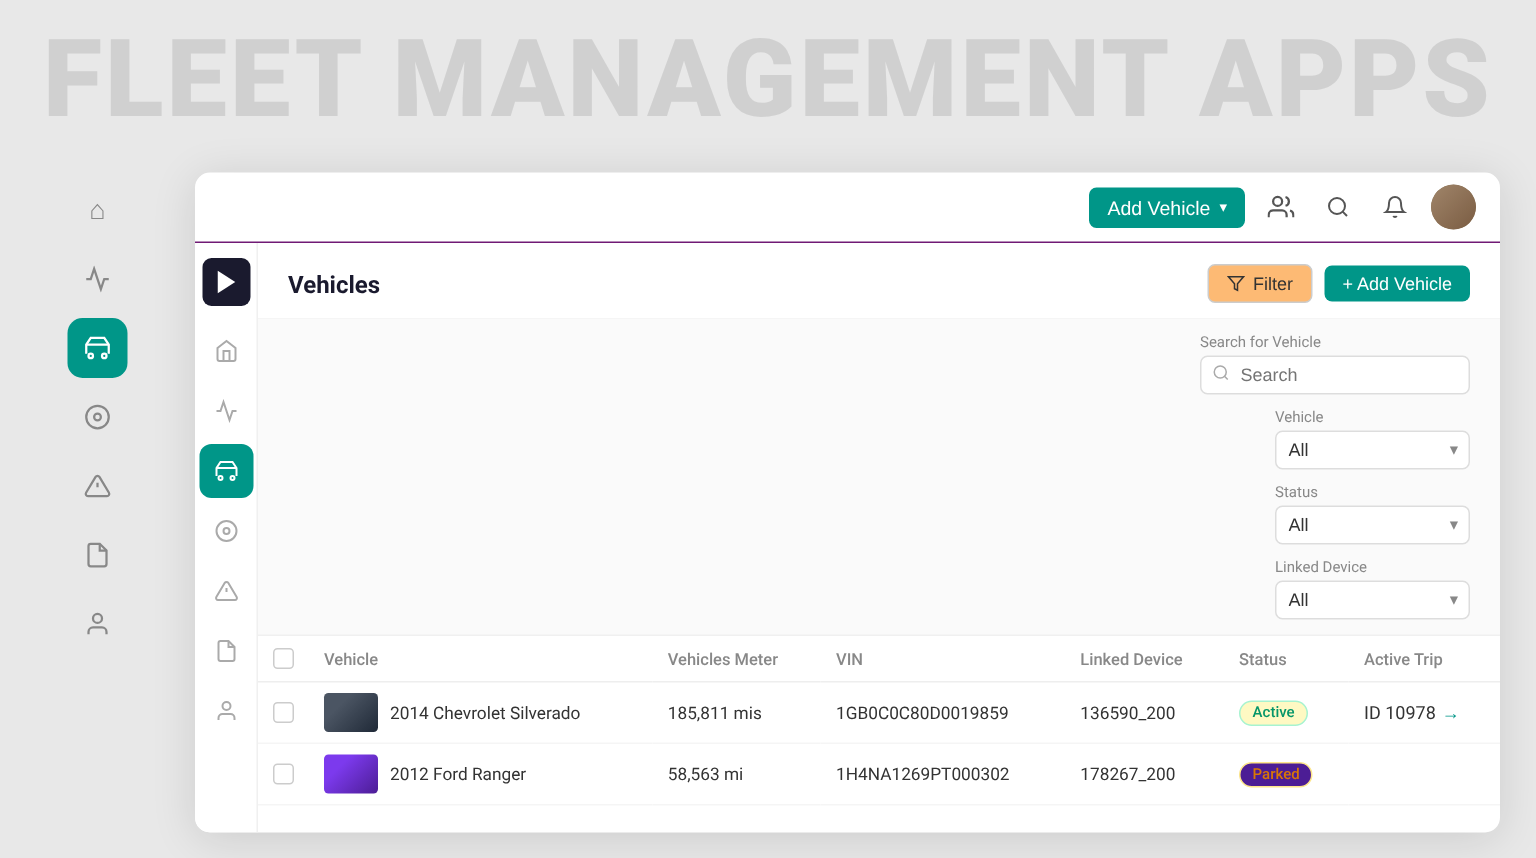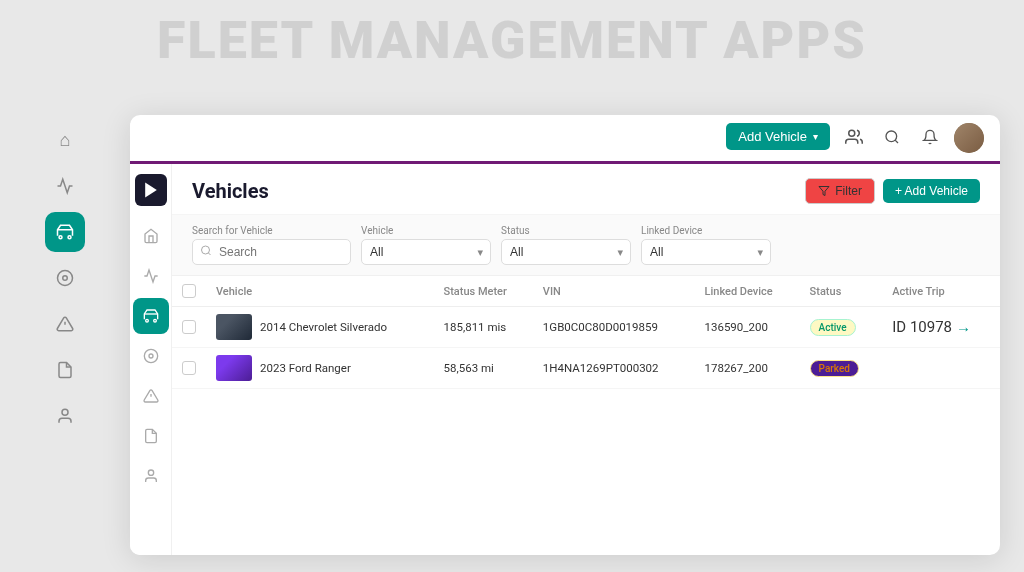--- a/index.html
+++ b/index.html
@@ -11,21 +11,21 @@
       overflow: hidden;
       position: relative;
     }
 
     .background-title {
       position: absolute;
       top: 10px;
       left: 0;
       width: 100%;
       text-align: center;
-      font-size: 52px;
+      font-size: 72px;
       font-weight: 900;
       color: rgba(180,180,180,0.45);
       letter-spacing: 2px;
       pointer-events: none;
       z-index: 0;
     }
 
     .app-container {
       position: absolute;
       top: 115px;
@@ -37,24 +37,24 @@
       box-shadow: 0 4px 30px rgba(0,0,0,0.12);
       display: flex;
       flex-direction: column;
       z-index: 2;
       overflow: hidden;
     }
 
     
     .top-bar {
       display: flex;
-      align-items: flex-start;
+      align-items: center;
       justify-content: flex-end;
       padding: 8px 16px;
-      border-bottom: 3px solid #701a75;
+      border-bottom: 1px solid #701a75;
       gap: 10px;
       min-height: 46px;
     }
 
     .add-vehicle-btn {
       background: #009688;
       color: #fff;
       border: none;
       border-radius: 5px;
       padding: 6px 12px;
@@ -163,37 +163,37 @@
     
     .vehicles-header {
       display: flex;
       align-items: center;
       justify-content: space-between;
       padding: 14px 20px 10px 20px;
       border-bottom: 1px solid #f5f5f5;
     }
 
     .vehicles-title {
-      font-size: 20px;
+      font-size: 16px;
       font-weight: 700;
       color: #1a1a2e;
     }
 
     .header-actions {
       display: flex;
       gap: 8px;
       align-items: center;
     }
 
     .filter-btn {
       display: flex;
       align-items: center;
       gap: 5px;
       border: 1px solid #ccc;
-      background: #ef4444;
+      background: #fdba74;
       border-radius: 5px;
       padding: 5px 12px;
       font-size: 12px;
       color: #333;
       cursor: pointer;
     }
 
     .add-vehicle-main-btn {
       display: flex;
       align-items: center;
@@ -208,36 +208,37 @@
     }
 
     
     .filters-row {
       display: flex;
       gap: 10px;
       padding: 10px 20px;
       background: #fafafa;
       border-bottom: 1px solid #f0f0f0;
       align-items: flex-end;
+      flex-direction: column;
     }
 
     .filter-group {
       display: flex;
       flex-direction: column;
       gap: 3px;
     }
 
     .filter-label {
       font-size: 10px;
       color: #888;
     }
 
     .search-input-wrap {
       position: relative;
-      width: 159px;
+      width: 180px;
     }
 
     .search-input-wrap .search-icon {
       position: absolute;
       left: 8px;
       top: 50%;
       transform: translateY(-50%);
       color: #aaa;
       font-size: 12px;
     }
@@ -366,21 +367,21 @@
       background: #4c1d95;
       color: #d97706;
       border: 1px solid #fde68a;
     }
 
     .trip-id {
       display: flex;
       align-items: center;
       gap: 4px;
       color: #333;
-      font-size: 15px;
+      font-size: 12px;
     }
 
     .trip-arrow {
       color: #009688;
     }
 
     .checkbox {
       width: 14px;
       height: 14px;
       border: 1.5px solid #ccc;
@@ -609,21 +610,21 @@
         </div>
       </div>
 
       <table class="vehicles-table">
         <thead>
           <tr>
             <th>
               <div class="checkbox"></div>
             </th>
             <th>Vehicle</th>
-            <th>Status Meter</th>
+            <th>Vehicles Meter</th>
             <th>VIN</th>
             <th>Linked Device</th>
             <th>Status</th>
             <th>Active Trip</th>
           </tr>
         </thead>
         <tbody id="table-body">
             <tr>
       <td>
         <div class="checkbox"></div>
@@ -648,21 +649,21 @@
       </span>
               </td>
     </tr>
             <tr>
       <td>
         <div class="checkbox"></div>
       </td>
       <td>
         <div class="vehicle-cell">
           <div class="truck-icon truck-3"></div>
-          <span>2023 Ford Ranger</span>
+          <span>2012 Ford Ranger</span>
         </div>
       </td>
       <td>58,563 mi</td>
       <td>1H4NA1269PT000302</td>
       <td>178267_200</td>
       <td>
         <span class="status-badge status-parked">
           Parked
         </span>
       </td>

